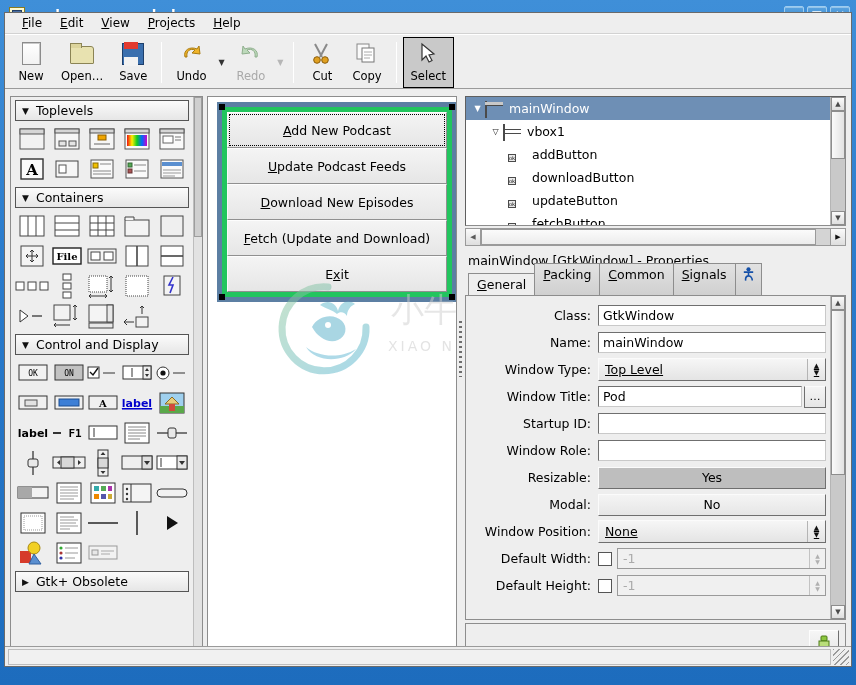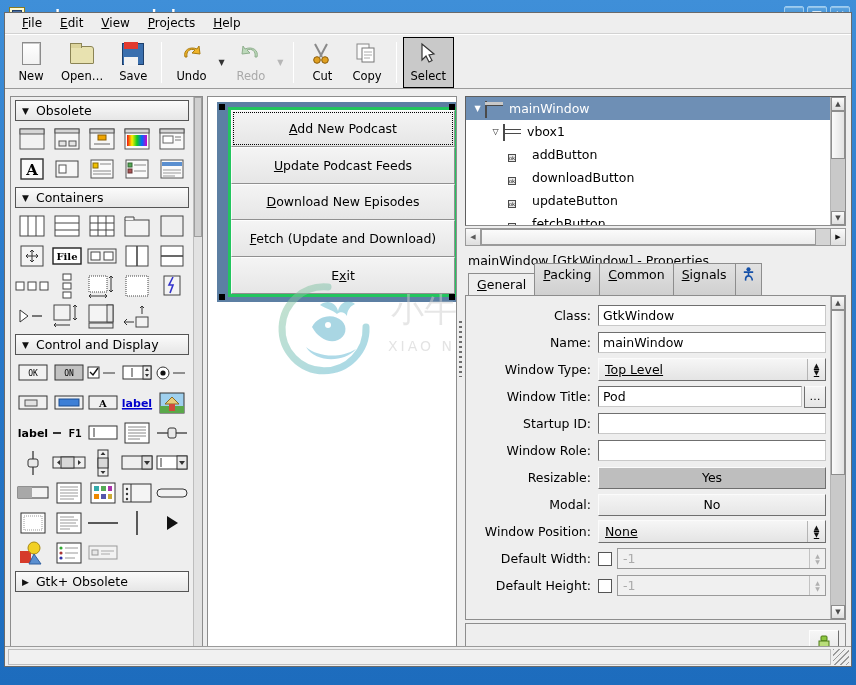--- a/index.html
+++ b/index.html
@@ -165,22 +165,22 @@
     width: 270px; height: 110px; pointer-events: none; opacity: .5;
   }
   
   #mockwin {
     position: absolute; left: 9px; top: 5px; width: 240px; height: 200px;
     background: #5c7fa3;
     padding: 5px;
   }
   #mockwin-inner {
     width: 100%; height: 100%; background: #b91c1c;
-    border: 3px solid #22c55e;
-    display: flex; flex-direction: column; margin-left: 6px;
+    border: 5px solid #22c55e;
+    display: flex; flex-direction: column;
   }
   .mockbtn {
     flex: 1; display: flex; align-items: center; justify-content: center;
     background: linear-gradient(#f4f4f4,#e6e6e6);
     border: 1px solid #909090; border-top-color:#fdfdfd; border-left-color:#fafafa;
     margin: 0; font-size: 12.5px; color: #000;
   }
   .mockbtn.focus { outline: 1px dotted #000; outline-offset: -3px; }
   .handle { position: absolute; width: 6px; height: 6px; background: #000; }
 
@@ -440,21 +440,21 @@
     </div>
 
     <div id="body">
 
       <div id="palette">
         <div id="palette-inner">
           <div id="palette-scroll">
 
             <div class="pal-section">
               <span class="pal-tri">▼</span>
-              <span>Obsolete</span>
+              <span>Toplevels</span>
             </div>
             <div class="pal-grid">
               <div class="pal-cell">
                   <svg width="26" height="22">
                     <rect x="1" y="1" width="24" height="20" fill="#f2f2f2" stroke="#555"></rect>
                     <rect x="1" y="1" width="24" height="5" fill="#d6d6d6" stroke="#555"></rect>
                   </svg>
                 </div>
               <div class="pal-cell">
                   <svg width="26" height="22">

